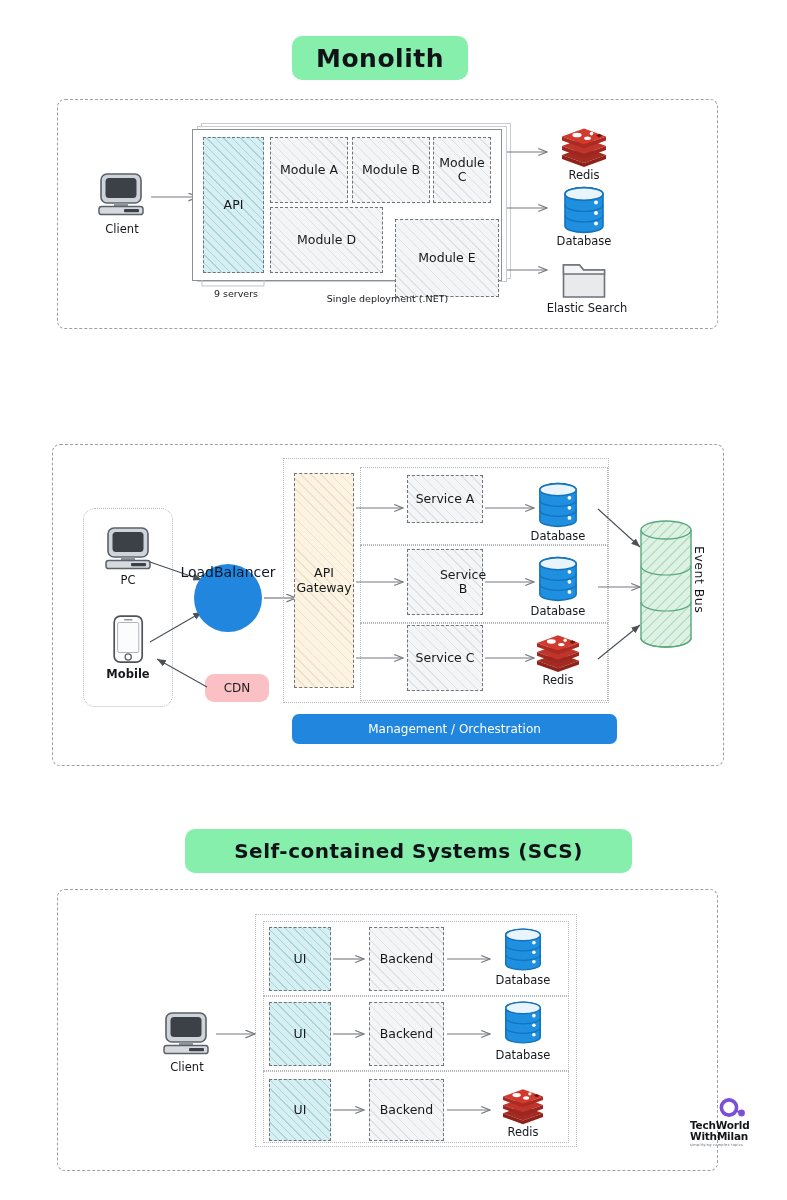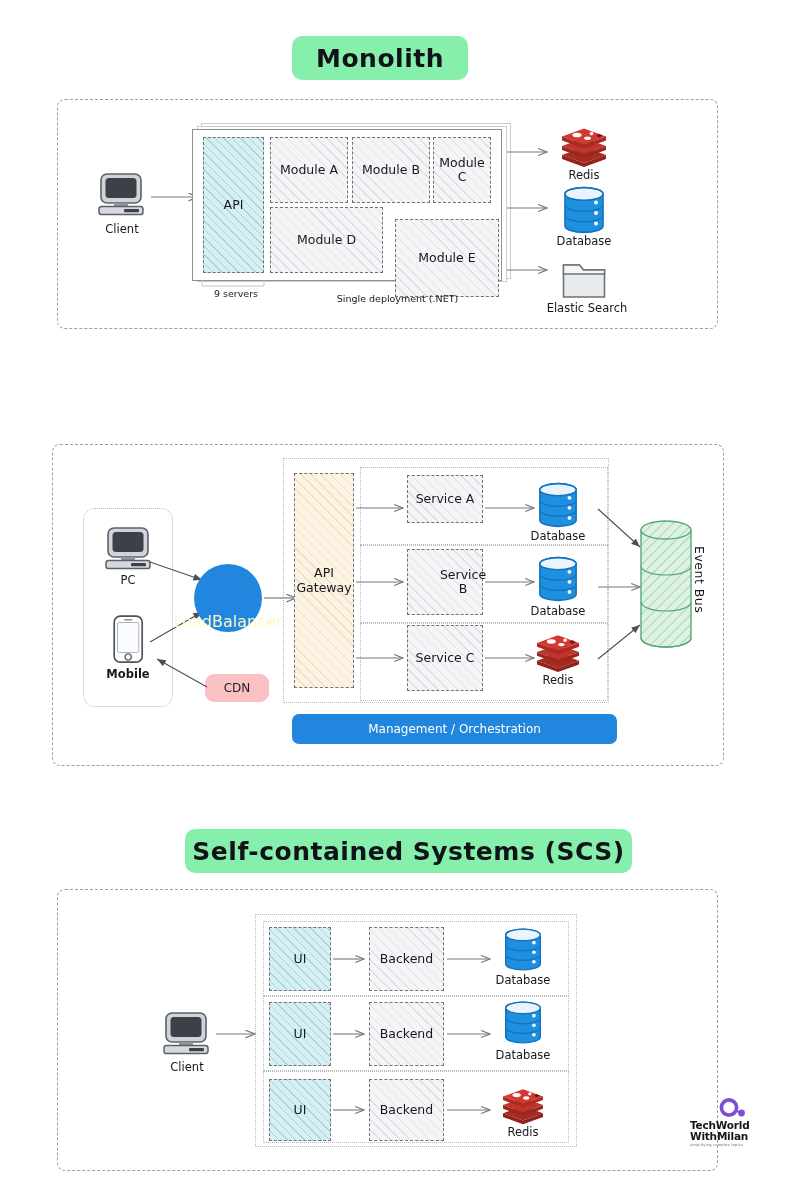--- a/index.html
+++ b/index.html
@@ -85,24 +85,24 @@
     white-space: nowrap;
     text-align: center;
   }
   .label.sm { font-size: 9.5px; }
 
   
   .circle-blue {
     position: absolute;
     background: #2186dd;
     border-radius: 50%;
-    color: #fef9c3;
-    display: flex; align-items: flex-end; justify-content: center;
+    color: #0f172a;
+    display: flex; align-items: flex-start; justify-content: center;
     text-align: center;
-    font-size: 16px;
+    font-size: 14px;
     line-height: 1.25;
   }
   .pill-pink {
     position: absolute;
     background: #fac0c4;
     border-radius: 9px;
     color: #1b1d21;
     display: flex; align-items: center; justify-content: center;
     font-size: 12px;
   }
@@ -216,21 +216,21 @@
   <div class="box hatch-gray" style="left:352px; top:137px; width:78px; height:66px;">Module B</div>
   <div class="box hatch-gray" style="left:433px; top:137px; width:58px; height:66px;">Module C</div>
 
   <div class="box hatch-gray" style="left:270px; top:207px; width:113px; height:66px;">Module D</div>
   <div class="box hatch-gray" style="left:387px; top:219px; width:104px; height:78px;margin-left:8px;">Module E</div>
 
   <svg class="icon" style="left:201px; top:279px;" width="70" height="10">
     <path d="M1 1 v6 M1 7 h62 M63 1 v6" fill="none" stroke="#bfc3c8" stroke-width="1"></path>
   </svg>
   <div class="label sm" style="left:196px; top:288px; width:80px;">9 servers</div>
-  <div class="label sm" style="left:290px; top:293px; width:215px;">Single deployment (.NET)</div>
+  <div class="label sm" style="left:280px; top:293px; width:215px;">Single deployment (.NET)</div>
 
   <svg class="icon" style="left:505px; top:130px;" width="60" height="160">
     <line x1="2" y1="22" x2="42" y2="22" stroke="#74797e" stroke-width="1.1" marker-end="url(#arw)"></line>
     <line x1="2" y1="78" x2="42" y2="78" stroke="#74797e" stroke-width="1.1" marker-end="url(#arw)"></line>
     <line x1="2" y1="140" x2="42" y2="140" stroke="#74797e" stroke-width="1.1" marker-end="url(#arw)"></line>
   </svg>
 
   <svg class="icon" style="left:560px; top:125px;" width="48" height="44" viewBox="0 0 48 44">
     <use href="#def-redis"></use>
   </svg>
@@ -339,21 +339,21 @@
     <path d="M3 12 v108 a25 9 0 0 0 50 0 V12" fill="url(#hatchGreen)" stroke="#58a87a" stroke-width="1.4"></path>
     <ellipse cx="28" cy="12" rx="25" ry="9" fill="url(#hatchGreen)" stroke="#58a87a" stroke-width="1.4"></ellipse>
     <path d="M3 48 a25 9 0 0 0 50 0" fill="none" stroke="#58a87a" stroke-width="1.2"></path>
     <path d="M3 84 a25 9 0 0 0 50 0" fill="none" stroke="#58a87a" stroke-width="1.2"></path>
     <path d="M3 120 a25 9 0 0 0 50 0" fill="none" stroke="#58a87a" stroke-width="1.4"></path>
   </svg>
   <div class="vert-text" style="left:692px; top:546px;">Event Bus</div>
 
   <div class="bar-blue" style="left:292px; top:714px; width:325px; height:30px;">Management / Orchestration</div>
 
-  <div class="title-pill" style="left:185px; top:829px; width:447px; height:44px; font-size:25px;">Self-contained Systems (SCS)</div>
+  <div class="title-pill" style="left:185px; top:829px; width:447px; height:44px; font-size:20px;">Self-contained Systems (SCS)</div>
 
   <div class="frame" style="left:57px; top:889px; width:661px; height:282px;"></div>
 
   <svg class="icon" style="left:163px; top:1011px;" width="48" height="45" viewBox="0 0 48 45">
     <use href="#def-desktop"></use>
   </svg>
   <div class="label" style="left:147px; top:1060px; width:80px;">Client</div>
   <svg class="icon" style="left:215px; top:1025px;" width="48" height="18">
     <line x1="1" y1="9" x2="40" y2="9" stroke="#74797e" stroke-width="1.2" marker-end="url(#arw)"></line>
   </svg>

